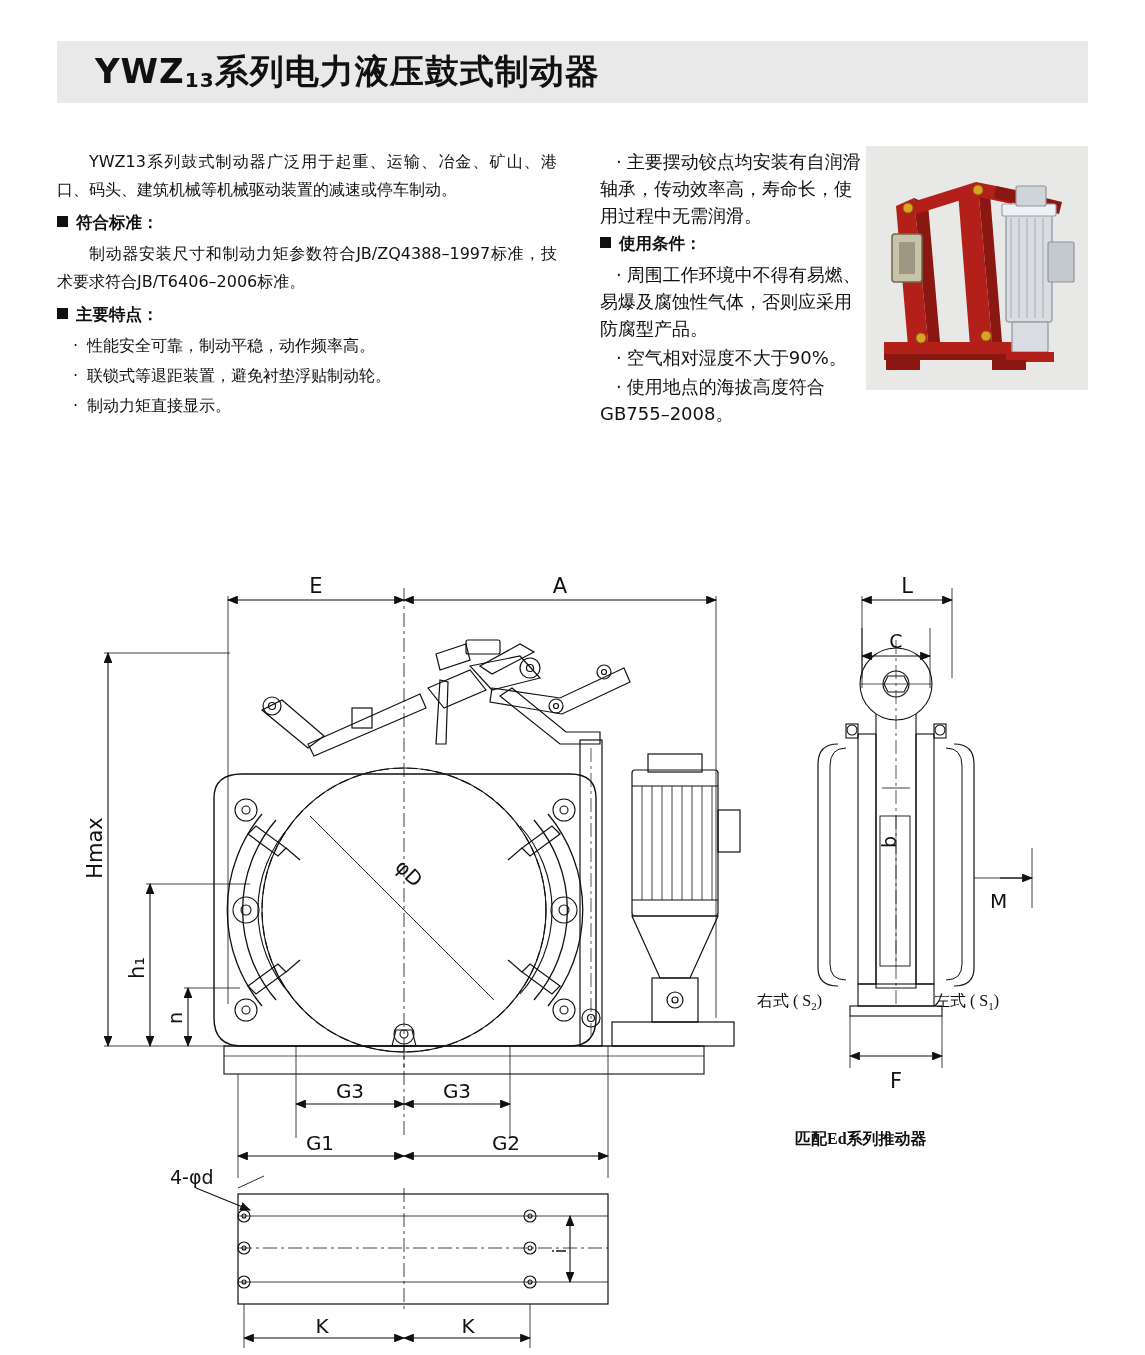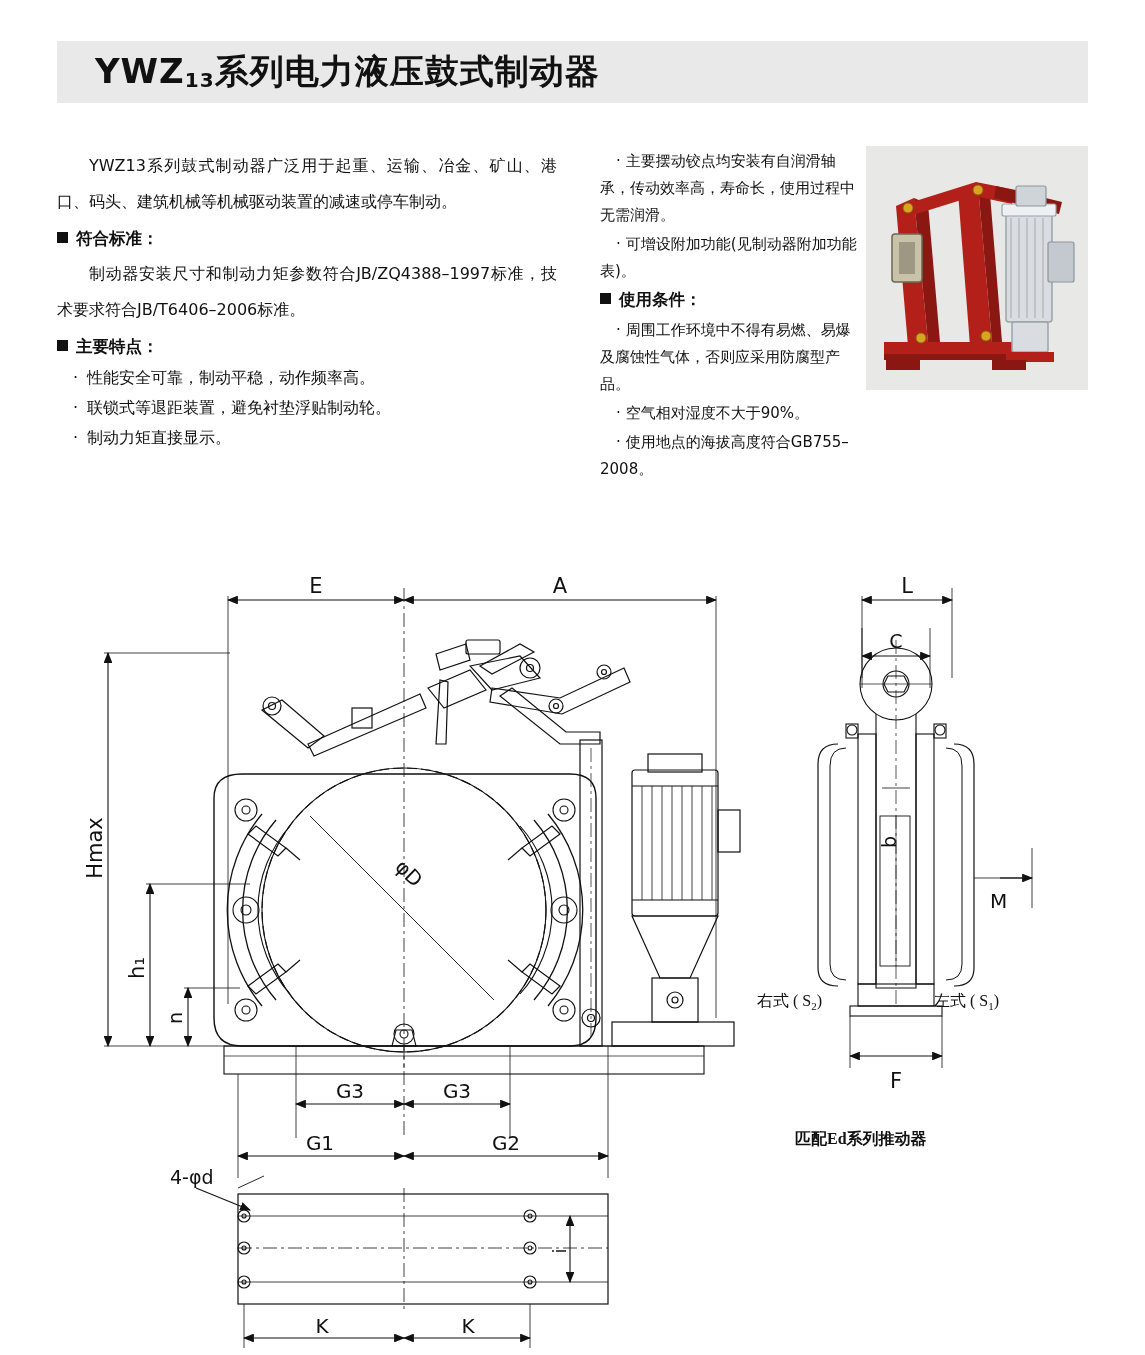--- a/index.html
+++ b/index.html
@@ -33,32 +33,32 @@
 
   .sec-head{
     font-size:16.5px;font-weight:bold;color:#111;
     margin:0 0 4px 0;line-height:26px;
   }
   .sec-head .sq{
     display:inline-block;width:11px;height:11px;background:#111;
     margin-right:8px;vertical-align:1px;
   }
   .para{
-    font-size:16px;line-height:36px;color:#111;
+    font-size:16px;line-height:28px;color:#111;
     text-indent:32px;margin:0 0 6px 0;text-align:justify;
   }
   .bullet{
     font-size:16px;line-height:28px;color:#111;
     margin:0 0 2px 0;padding-left:30px;position:relative;text-align:justify;
   }
   .bullet .dot{position:absolute;left:16px;top:0;}
   .bullet-wrap{font-size:16px;line-height:28px;color:#111;margin:0 0 2px 0;text-indent:16px;}
   .bullet-wrap .dot{margin-right:5px;}
 
-  .col-mid .para, .col-mid .bullet, .col-mid .bullet-wrap{font-size:15px;line-height:27px;}
+  .col-mid .para, .col-mid .bullet, .col-mid .bullet-wrap{font-size:18px;line-height:27px;}
   .col-mid .sec-head{font-size:16.5px;}
 
   
   .photo{
     position:absolute;left:866px;top:146px;width:222px;height:244px;
     background:#e8e8e6;overflow:hidden;
   }
   .photo svg{display:block;}
 
   
@@ -97,21 +97,20 @@
     <div class="sec-head">
       <span class="sq"></span><span>主要特点：</span>
     </div>
     <p class="bullet"><span class="dot">·</span><span>性能安全可靠，制动平稳，动作频率高。</span></p>
     <p class="bullet"><span class="dot">·</span><span>联锁式等退距装置，避免衬垫浮贴制动轮。</span></p>
     <p class="bullet"><span class="dot">·</span><span>制动力矩直接显示。</span></p>
   </div>
 
   <div class="col-mid">
     <p class="bullet-wrap"><span class="dot">·</span><span>主要摆动铰点均安装有自润滑轴承，传动效率高，寿命长，使用过程中无需润滑。</span></p>
-    <p class="bullet-wrap"><span class="dot">·</span><span>可增设附加功能(见制动器附加功能表)。</span></p>
 
     <div class="sec-head">
       <span class="sq"></span><span>使用条件：</span>
     </div>
     <p class="bullet-wrap"><span class="dot">·</span><span>周围工作环境中不得有易燃、易爆及腐蚀性气体，否则应采用防腐型产品。</span></p>
     <p class="bullet-wrap"><span class="dot">·</span><span>空气相对湿度不大于90%。</span></p>
     <p class="bullet-wrap"><span class="dot">·</span><span>使用地点的海拔高度符合GB755–2008。</span></p>
   </div>
 
   <div class="photo">

